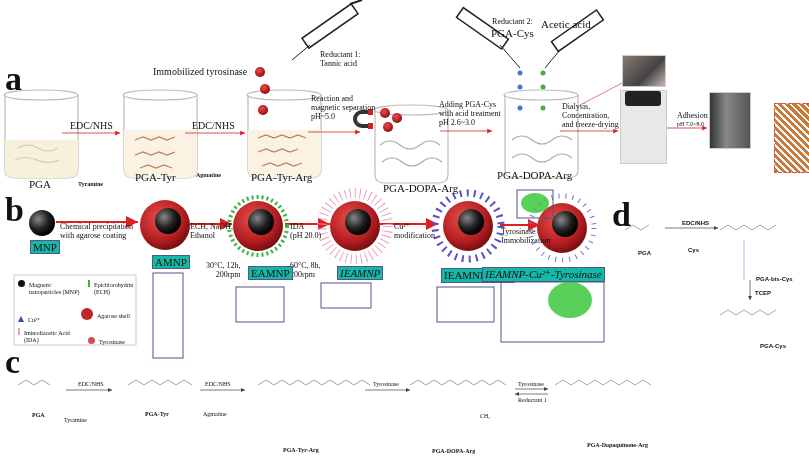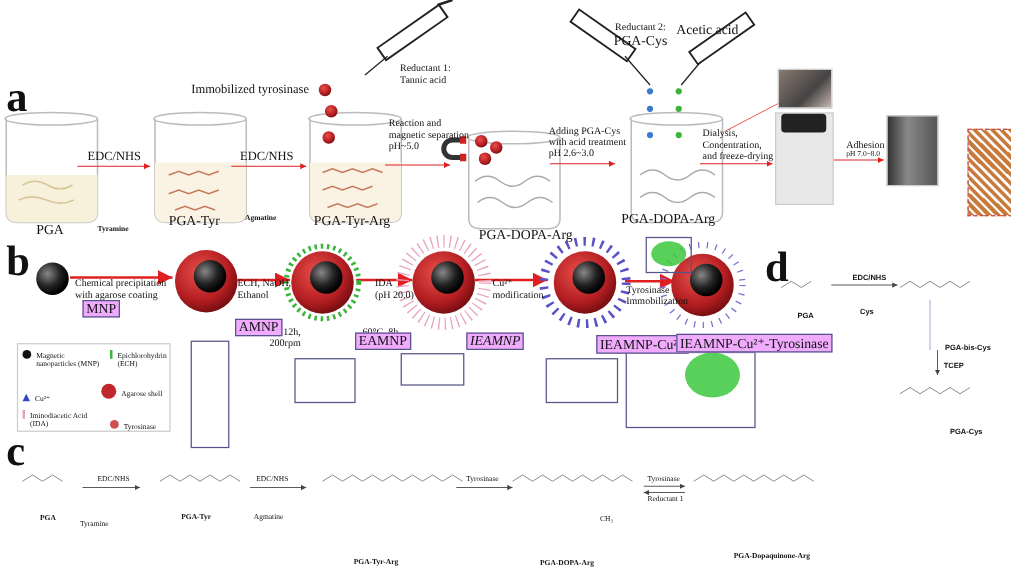--- a/index.html
+++ b/index.html
@@ -3,21 +3,21 @@
 <meta charset="utf-8">
 <style>
   html,body{margin:0;padding:0;background:#fff;}
   body{width:809px;height:460px;position:relative;overflow:hidden;font-family:"Liberation Serif","DejaVu Serif",serif;color:#111;}
   .abs{position:absolute;}
   .panel-letter{font-family:"Liberation Serif",serif;font-weight:bold;font-size:34px;line-height:1;}
   .lbl{font-size:11px;white-space:nowrap;}
   .lbl-sm{font-size:8px;white-space:nowrap;line-height:1.1;}
   .lbl-xs{font-size:6px;white-space:nowrap;line-height:1.1;}
   .sans{font-family:"Liberation Sans","DejaVu Sans",sans-serif;}
-  .boxed{border:1px solid #55558a;padding:0 2px;background:#f0abfc;margin-left:36px;}
+  .boxed{border:1px solid #55558a;padding:0 2px;background:#14b8a6;}
   svg{position:absolute;left:0;top:0;}
   .photo{position:absolute;border:1px solid #ccc;}
 </style>
 </head>
 <body>
 
 <svg width="809" height="460">
   <defs>
     <radialGradient id="core" cx="35%" cy="35%" r="65%">
       <stop offset="0%" stop-color="#888"></stop>
@@ -230,21 +230,21 @@
     <div>with agarose coating</div>
   </div>
 <div class="abs lbl-sm" style="left:190px;top:223px;">
     <div>ECH, NaOH,</div>
     <div>Ethanol</div>
   </div>
 <div class="abs lbl-sm" style="left:206px;top:262px;text-align:right;">
     <div>30°C, 12h,</div>
     <div>200rpm</div>
   </div>
-<div class="abs lbl-sm" style="left:300px;top:223px;">
+<div class="abs lbl-sm" style="left:290px;top:223px;">
     <div>IDA</div>
     <div>(pH 20.0)</div>
   </div>
 <div class="abs lbl-sm" style="left:290px;top:262px;">
     <div>60°C, 8h,</div>
     <div>200rpm</div>
   </div>
 <div class="abs lbl-sm" style="left:394px;top:223px;">
     <div>Cu²⁺</div>
     <div>modification</div>
@@ -252,21 +252,21 @@
 <div class="abs lbl-sm" style="left:501px;top:228px;">
     <div>Tyrosinase</div>
     <div>Immobilization</div>
   </div>
 
 <div class="abs lbl boxed" style="left:30px;top:240px;">MNP</div>
 <div class="abs lbl boxed" style="left:152px;top:255px;">AMNP</div>
 <div class="abs lbl boxed" style="left:248px;top:266px;">EAMNP</div>
 <div class="abs lbl boxed" style="left:337px;top:266px;font-style:italic;">IEAMNP</div>
 <div class="abs lbl boxed" style="left:441px;top:268px;">IEAMNP-Cu²⁺</div>
-<div class="abs lbl boxed" style="left:505px;top:267px;">IEAMNP-Cu²⁺-Tyrosinase</div>
+<div class="abs lbl boxed" style="left:482px;top:267px;font-style:italic;">IEAMNP-Cu²⁺-Tyrosinase</div>
 
 <div class="abs" style="left:18px;top:280px;width:118px;">
   <div style="position:absolute;left:0;top:0;width:70px;">
     <span style="display:inline-block;width:7px;height:7px;border-radius:50%;background:#111;vertical-align:top;"></span>
     <span class="lbl-xs" style="display:inline-block;width:55px;white-space:normal;">Magnetic nanoparticles (MNP)</span>
   </div>
   <div style="position:absolute;left:70px;top:0;width:50px;">
     <span style="display:inline-block;width:2px;height:7px;background:#3cb43c;vertical-align:top;"></span>
     <span class="lbl-xs" style="display:inline-block;width:40px;white-space:normal;">Epichlorohydrin (ECH)</span>
   </div>

